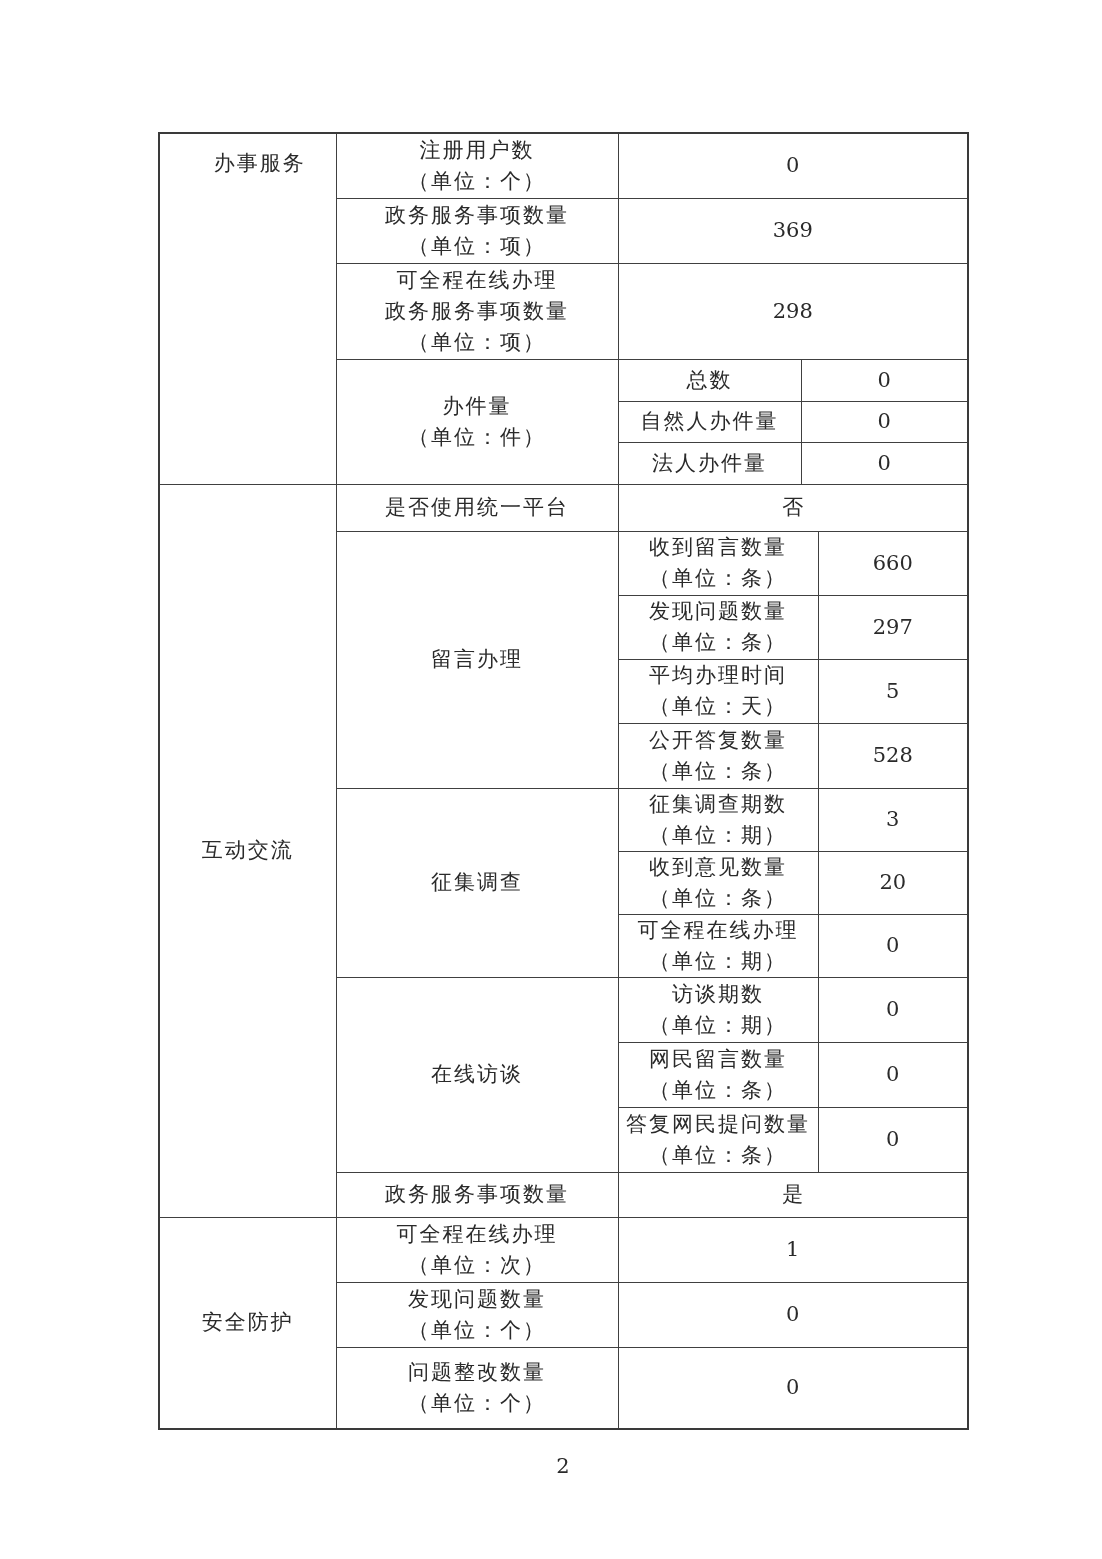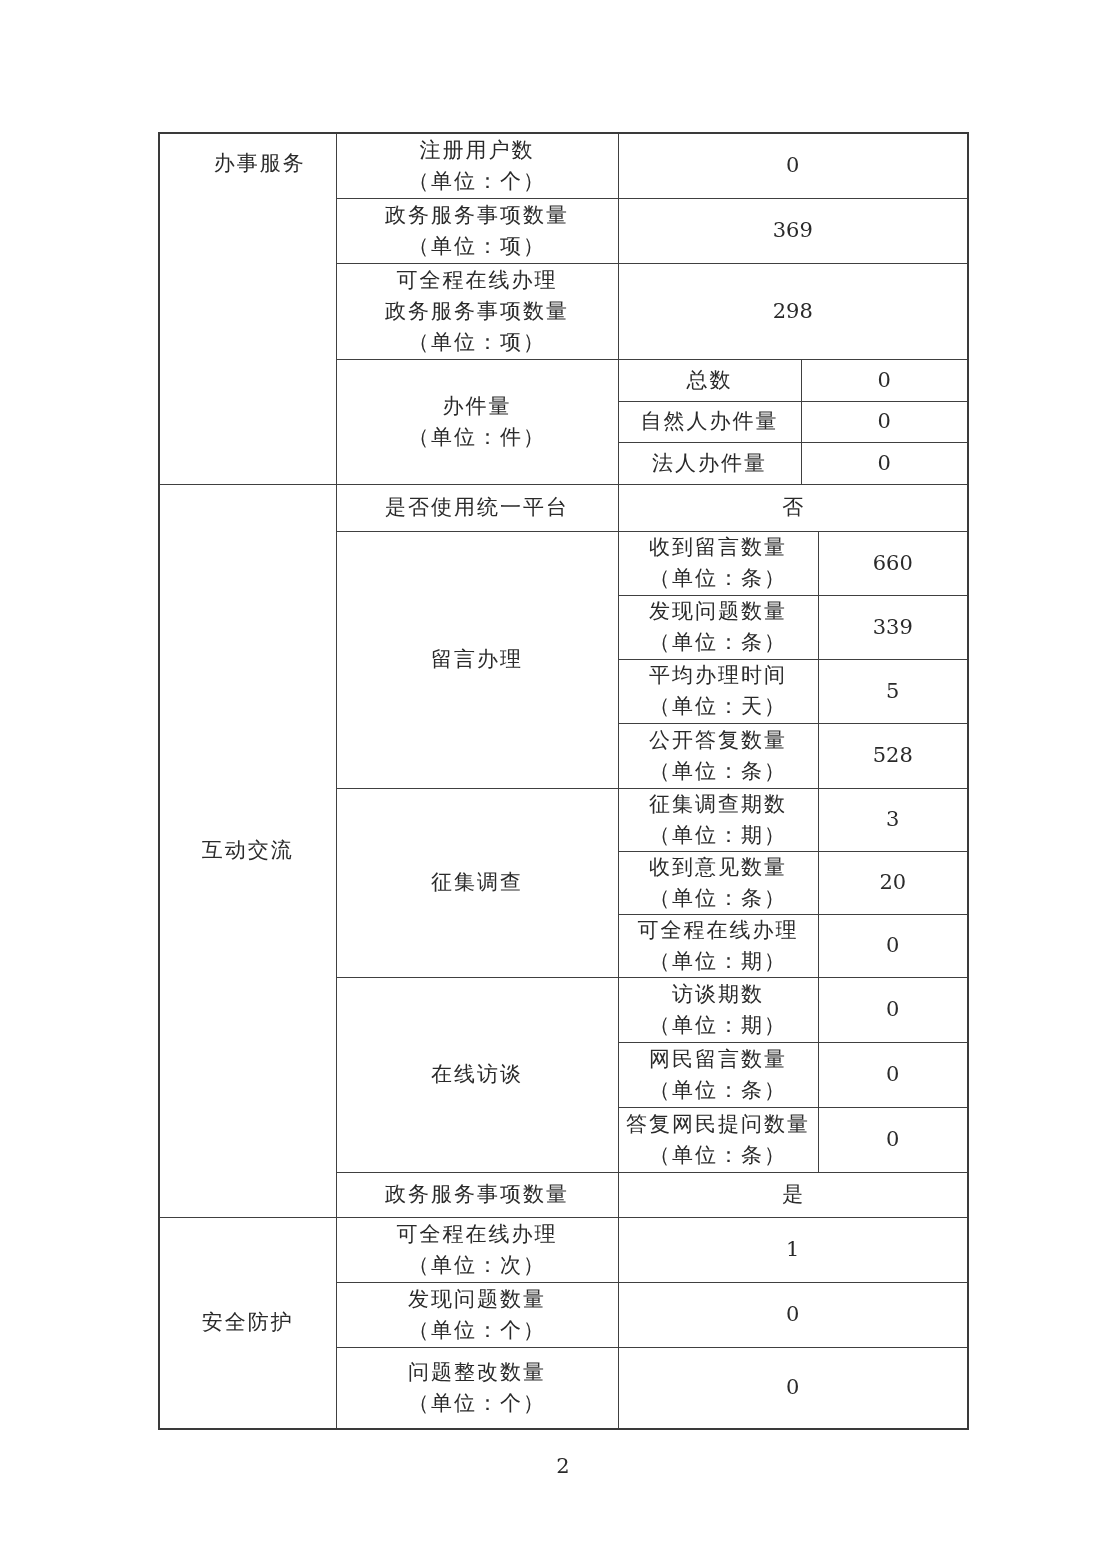--- a/index.html
+++ b/index.html
@@ -79,21 +79,21 @@
   </tr>
   <tr style="height:64px">
     <td rowspan="4">留言办理</td>
     <td colspan="2">收到留言数量
 （单位：条）</td>
     <td class="val">660</td>
   </tr>
   <tr style="height:64px">
     <td colspan="2">发现问题数量
 （单位：条）</td>
-    <td class="val">339</td>
+    <td class="val">297</td>
   </tr>
   <tr style="height:64px">
     <td colspan="2">平均办理时间
 （单位：天）</td>
     <td class="val">5</td>
   </tr>
   <tr style="height:65px">
     <td colspan="2">公开答复数量
 （单位：条）</td>
     <td class="val">528</td>

